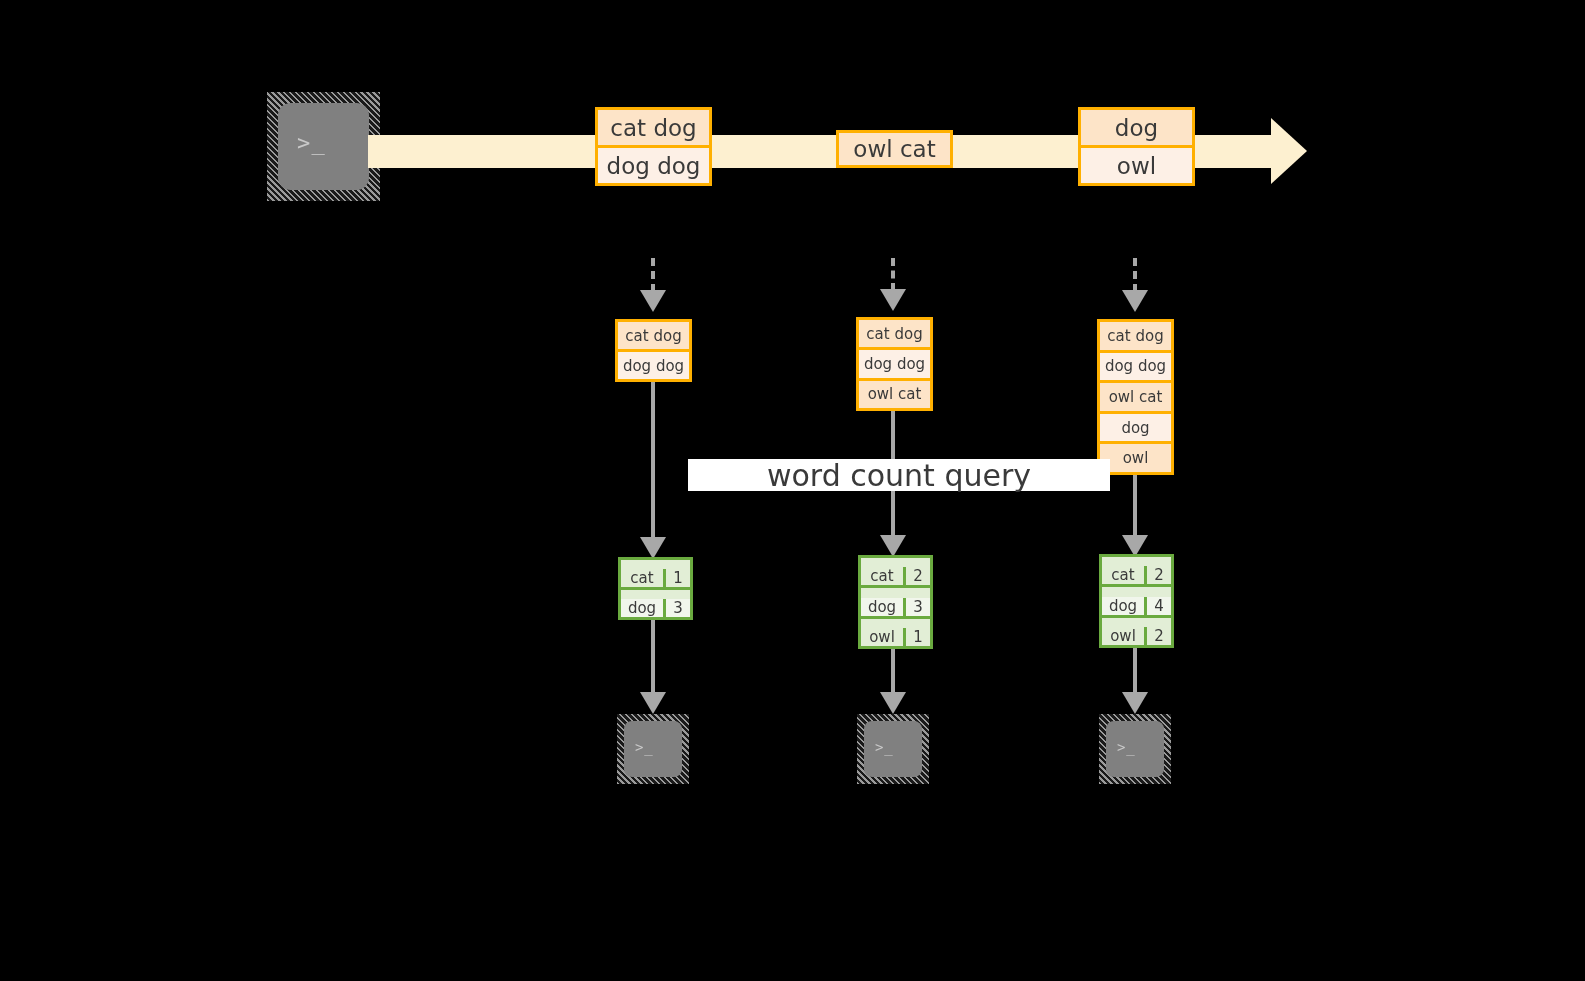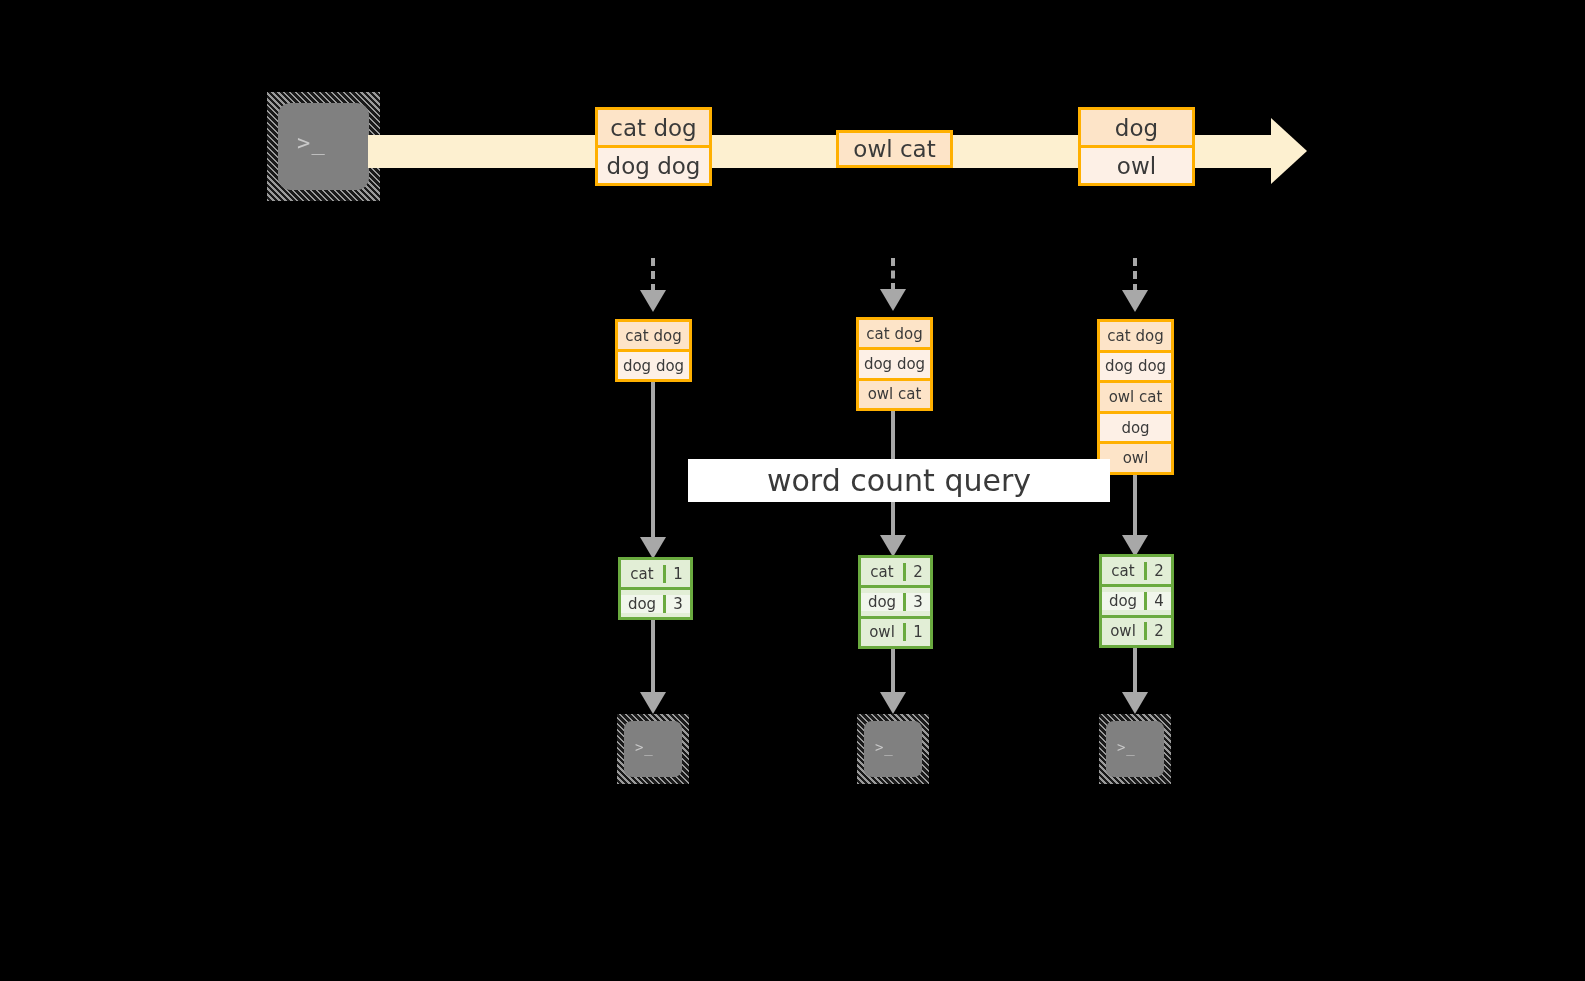--- a/index.html
+++ b/index.html
@@ -83,21 +83,21 @@
     position: absolute;
     border: 3px solid #6aaa3f;
     display: flex;
     flex-direction: column;
     overflow: hidden;
     background: #e2eed6;
   }
   .grow {
     flex: 1 1 0;
     display: flex;
-    align-items: center;
+    align-items: flex-end;
   }
   .grow.sep { border-top: 3px solid #6aaa3f; }
   .gcell-word {
     width: 45px;
     display: flex; align-items: center; justify-content: center;
     font-size: 15px; color: #3a3a3a;
     border-right: 3px solid #6aaa3f;
   }
   .gcell-count {
     flex: 1 1 auto;
@@ -258,17 +258,17 @@
   </div>
 
   <div class="vline" style="left:1133px; top:648px; height:50px;"></div>
   <div class="vhead" style="left:1122px; top:692px;"></div>
 
   <div class="term" style="left:1099px; top:714px; width:72px; height:70px;">
     <div class="term-inner" style="left:7px; top:7px; right:7px; bottom:7px;"></div>
     <div class="term-glyph" style="left:18px; top:26px; font-size:14px;">&gt;_</div>
   </div>
 
-  <div class="querylabel" style="left:688px; top:459px; width:422px; height:43px;">
+  <div class="querylabel" style="left:688px; top:459px; width:422px; height:32px;">
     <span>word count query</span>
   </div>
 
 </div>
 
 </body></html>

